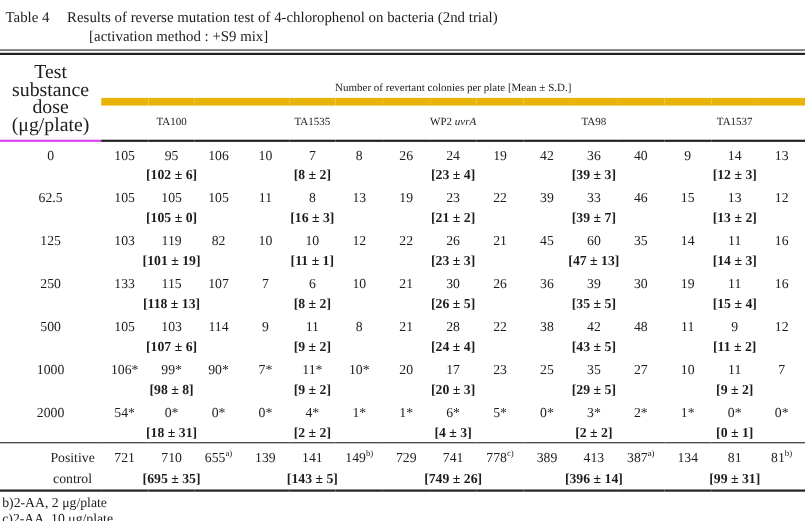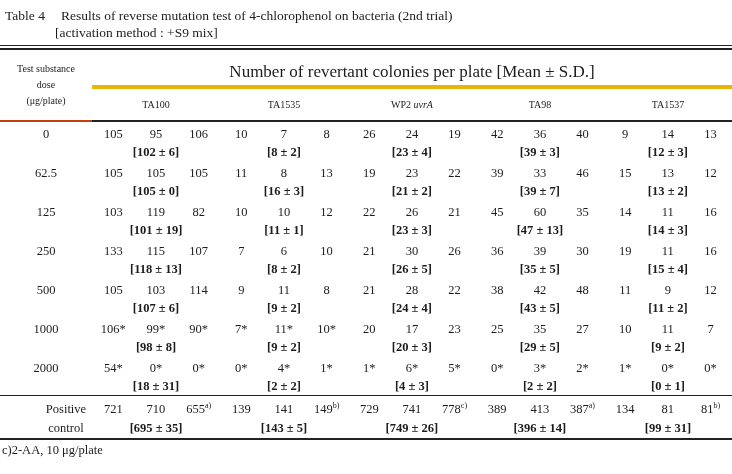--- a/index.html
+++ b/index.html
@@ -7,36 +7,36 @@
     width:732px;height:474px;overflow:hidden;
     background:#ffffff;color:#1c1c1c;
     font-family:"Liberation Serif","DejaVu Serif",serif;
     -webkit-font-smoothing:antialiased;
   }
   .page{width:732px;height:474px;position:relative;}
 
   
   .title-block{padding:7px 4px 0 5px;font-size:13.5px;line-height:17px;}
   .t-label{display:inline-block;min-width:47px;margin-right:9px;}
-  .t-sub{margin-left:50px;}
+  .t-sub{margin-left:76px;}
 
   
   .rule-top{margin-top:4px;height:2px;border-top:1px solid #222;border-bottom:2px solid #222;}
 
   
   table{
     width:732px;border-collapse:collapse;table-layout:fixed;
     border-bottom:2px solid #222;
     font-size:12.5px;
   }
   col.dose-col{width:92px;}
   th,td{padding:0;font-weight:normal;text-align:center;vertical-align:top;}
 
-  th.dose-h{vertical-align:middle;font-size:10px;line-height:16px;border-bottom:2px solid #c2410c;margin-top:20px;}
-  th.span-h{font-size:17px;padding:12px 0 3px 0;border-bottom:4px solid #eab308;vertical-align:bottom;}
+  th.dose-h{vertical-align:middle;font-size:18px;line-height:16px;border-bottom:2px solid #d946ef;margin-top:20px;}
+  th.span-h{font-size:10px;padding:25px 0 3px 0;border-bottom:7px solid #eab308;vertical-align:bottom;}
   tr.strain-row th{height:31px;vertical-align:middle;font-size:10px;border-bottom:2px solid #222;}
   .it{font-style:italic;}
 
   td.dose-cell{vertical-align:top;line-height:19px;padding-top:2px;}
   tr.vals td{line-height:19px;padding-top:2px;}
   tr.means td{line-height:17px;padding-bottom:0px;font-weight:bold;}
   tr.block-start td{padding-top:3px;}
   tr.pc-row td{border-top:1px solid #222;padding-top:4px;}
   td.pc-label{line-height:18px;padding-left:40px;}
   sup{font-size:8px;line-height:0;}
@@ -309,16 +309,17 @@
           <td colspan="3">[695 ± 35]</td>
           <td colspan="3">[143 ± 5]</td>
           <td colspan="3">[749 ± 26]</td>
           <td colspan="3">[396 ± 14]</td>
           <td colspan="3">[99 ± 31]</td>
         </tr>
       </tbody>
   </table>
 
   <div class="footnotes" id="footnotes">
+      <div>b)2-AA, 2 μg/plate</div>
       <div>c)2-AA, 10 μg/plate</div>
     </div>
 
 </div>
 
 </body></html>

